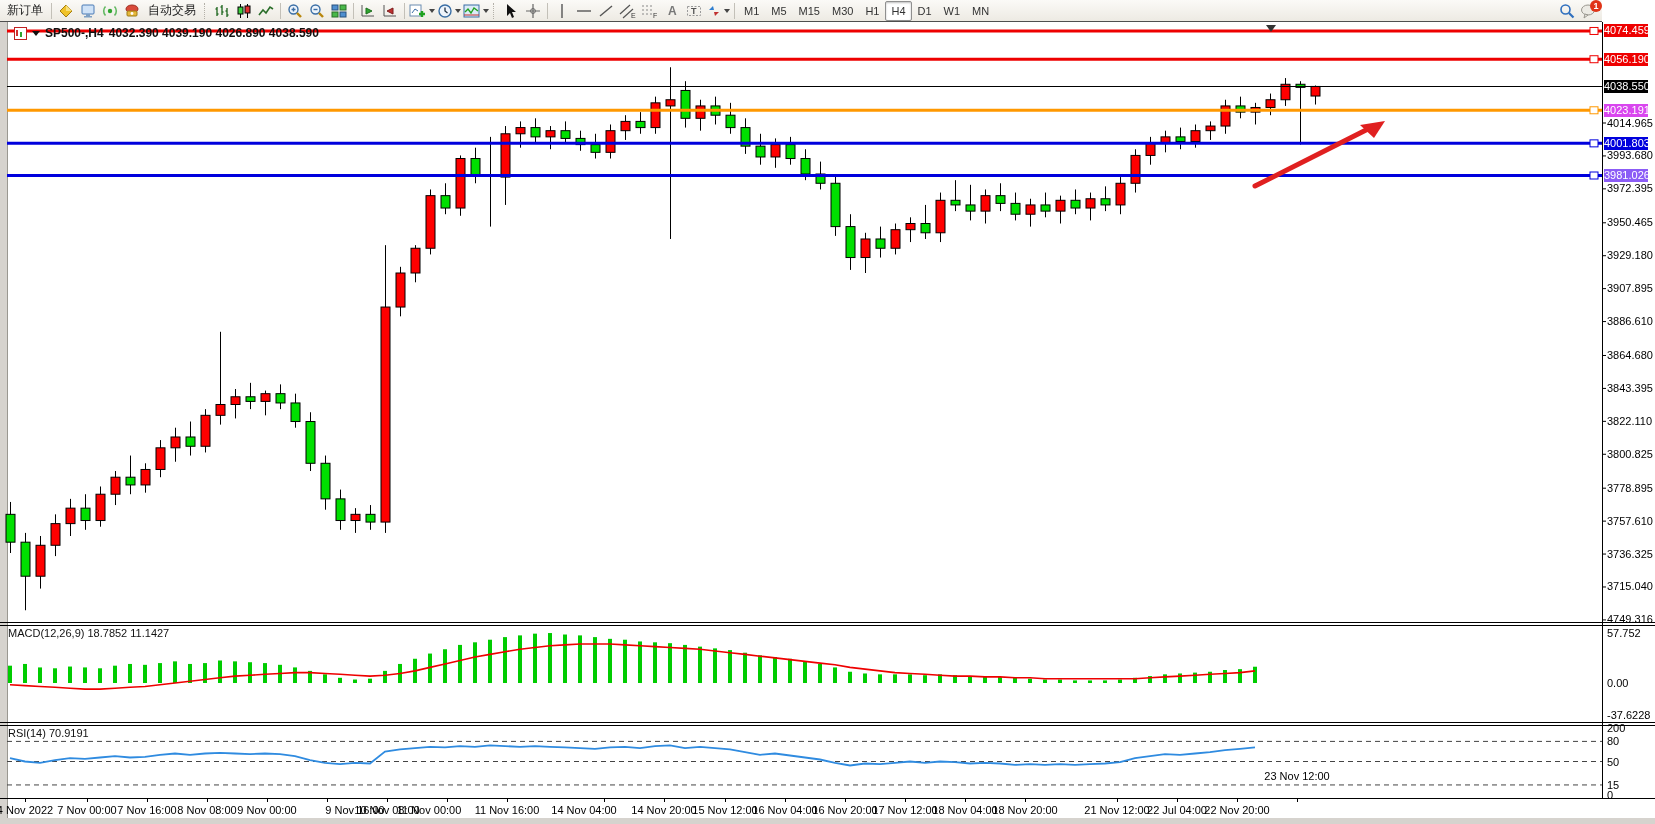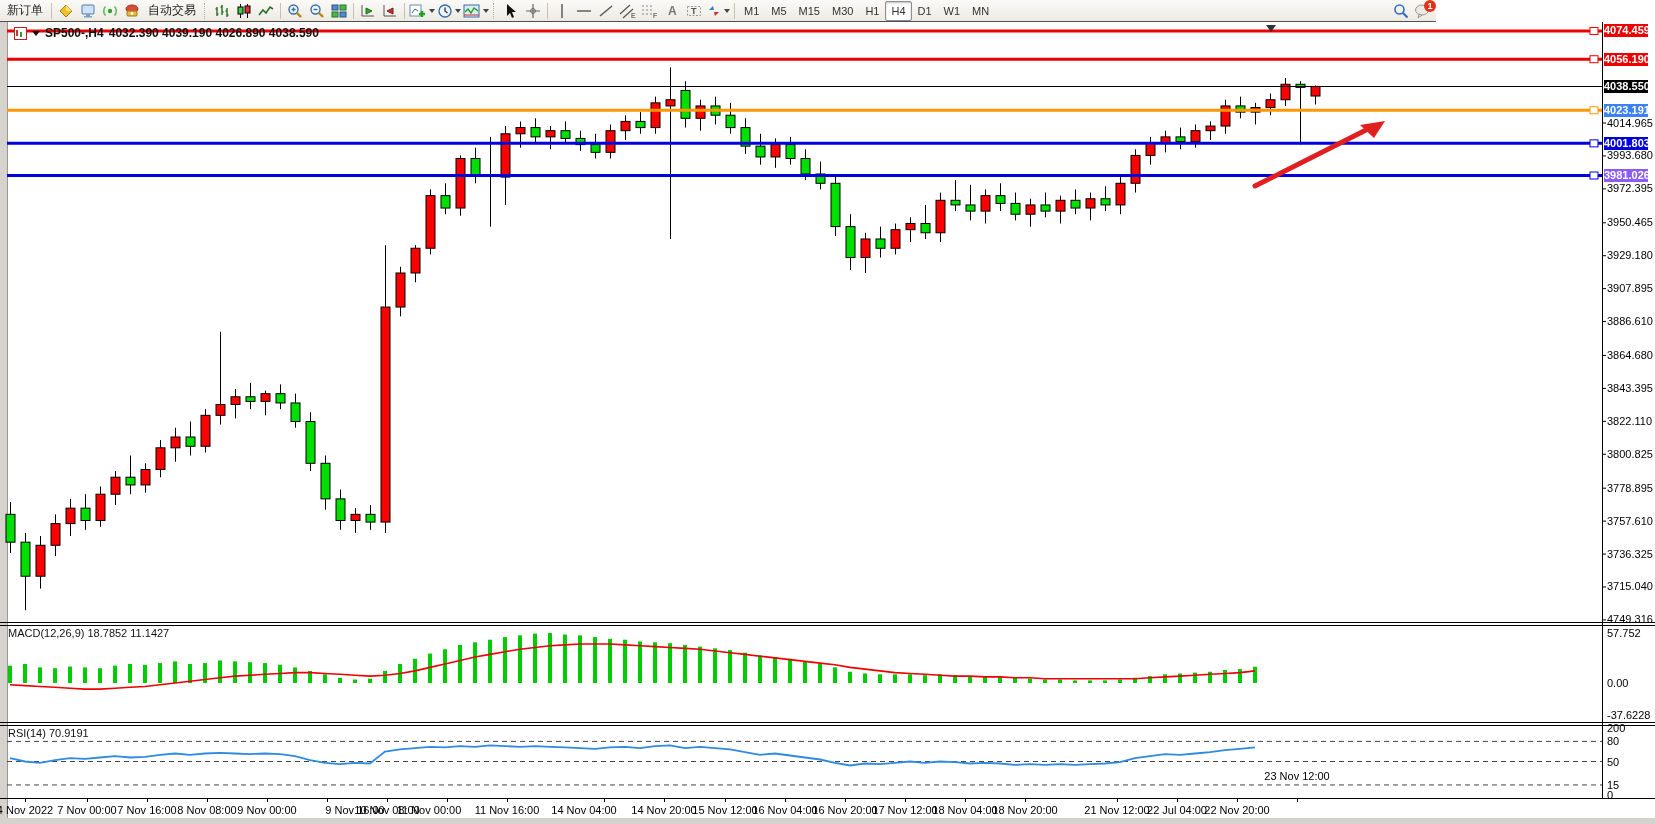--- a/index.html
+++ b/index.html
@@ -1,18 +1,18 @@
 <!DOCTYPE html>
 <html><head>
 <meta charset="utf-8">
 <style>
   html,body{margin:0;padding:0;width:1655px;height:824px;overflow:hidden;
     font-family:"Liberation Sans","DejaVu Sans",sans-serif;background:#fff;}
   
-  .toolbar{position:absolute;left:0;top:0;width:1436px;height:22px;
+  .toolbar{position:absolute;left:0;top:0;width:1602px;height:22px;
     background:linear-gradient(#fbfaf7,#edeae3);border-bottom:1px solid #4f4f4f;
     display:flex;align-items:center;padding:0 2px;box-sizing:border-box;z-index:10;}
   .tbtn{height:20px;min-width:22px;display:flex;align-items:center;justify-content:center;
     border:1px solid transparent;border-radius:2px;box-sizing:border-box;}
   .ttext{font-size:12px;color:#222;padding:0 4px;white-space:nowrap;}
   .sep{width:1px;height:16px;background:#c3c0b8;margin:0 3px;}
   .grip{width:3px;height:16px;border-left:1px dotted #b3b0a8;margin:0 3px;}
   .caret{width:0;height:0;border-left:3px solid transparent;border-right:3px solid transparent;
     border-top:4px solid #444;margin-left:2px;}
   .tf{font-size:11px;color:#333;padding:1px 5px;height:16px;line-height:16px;border:1px solid transparent;border-radius:2px;}
@@ -25,21 +25,21 @@
   .chart-area{position:absolute;left:0;top:22px;width:1655px;height:802px;background:#fff;}
   #plot{position:absolute;left:0;top:0;z-index:1;}
   .overlay{position:absolute;z-index:3;}
   .chart-title{left:14px;top:4px;display:flex;align-items:center;font-size:12px;font-weight:bold;color:#111;gap:5px;white-space:nowrap;}
   .mini-chart-icon{width:11px;height:11px;border:1px solid #c02020;background:#fff;display:inline-block;position:relative;}
   .mini-chart-icon:before{content:"";position:absolute;left:1px;top:2px;width:2px;height:6px;background:#d03030;}
   .mini-chart-icon:after{content:"";position:absolute;left:5px;top:4px;width:2px;height:5px;background:#2fa32f;}
   .title-caret{width:0;height:0;border-left:4px solid transparent;border-right:4px solid transparent;border-top:5px solid #111;}
   .ind-label{font-size:11px;color:#111;white-space:nowrap;}
   .tick-label{position:absolute;left:1607px;font-size:11px;color:#000;z-index:3;white-space:nowrap;}
-  .badge{position:absolute;left:1604px;width:44px;height:13px;font-size:11px;font-weight:bold;
+  .badge{position:absolute;left:1604px;width:44px;height:13px;font-size:11px;font-weight:normal;
     color:#fff;text-align:center;line-height:13px;z-index:4;white-space:nowrap;}
   .time-label{position:absolute;font-size:11px;color:#000;z-index:3;transform:translateX(-50%);white-space:nowrap;}
   svg text{font-family:"Liberation Sans","DejaVu Sans",sans-serif;}
 </style>
 </head>
 <body>
 
 <div class="toolbar">
   <div class="tbtn ttext">新订单</div>
   <div class="sep"></div>
@@ -598,21 +598,21 @@
       <div class="tick-label" style="top: 392.847px;">3822.110</div>
       <div class="tick-label" style="top: 425.775px;">3800.825</div>
       <div class="tick-label" style="top: 459.7px;">3778.895</div>
       <div class="tick-label" style="top: 492.628px;">3757.610</div>
       <div class="tick-label" style="top: 525.556px;">3736.325</div>
       <div class="tick-label" style="top: 558.484px;">3715.040</div>
       <div class="tick-label" style="top: 591.412px;">4749.316</div>
       <div class="badge" style="top: 2.46278px; background: rgb(238, 0, 0);">4074.459</div>
       <div class="badge" style="top: 30.7249px; background: rgb(238, 0, 0);">4056.190</div>
       <div class="badge" style="top: 58.014px; background: rgb(0, 0, 0);">4038.550</div>
-      <div class="badge" style="top: 81.7744px; background: #3b82f6;">4023.191</div>
+      <div class="badge" style="top: 81.7744px; background: #d946ef;">4023.191</div>
       <div class="badge" style="top: 114.862px; background: rgb(0, 0, 221);">4001.803</div>
       <div class="badge" style="top: 147.004px; background: #8b5cf6;">3981.026</div>
       <div class="tick-label" style="top: 700px;">200</div>
       <div class="tick-label" style="top: 713.4px;">80</div>
       <div class="tick-label" style="top: 733.5px;">50</div>
       <div class="tick-label" style="top: 756.95px;">15</div>
       <div class="tick-label" style="top: 767px;">0</div>
       <div class="time-label" style="left: 25px; top: 782px;">4 Nov 2022</div>
       <div class="time-label" style="left: 87px; top: 782px;">7 Nov 00:00</div>
       <div class="time-label" style="left: 147px; top: 782px;">7 Nov 16:00</div>

